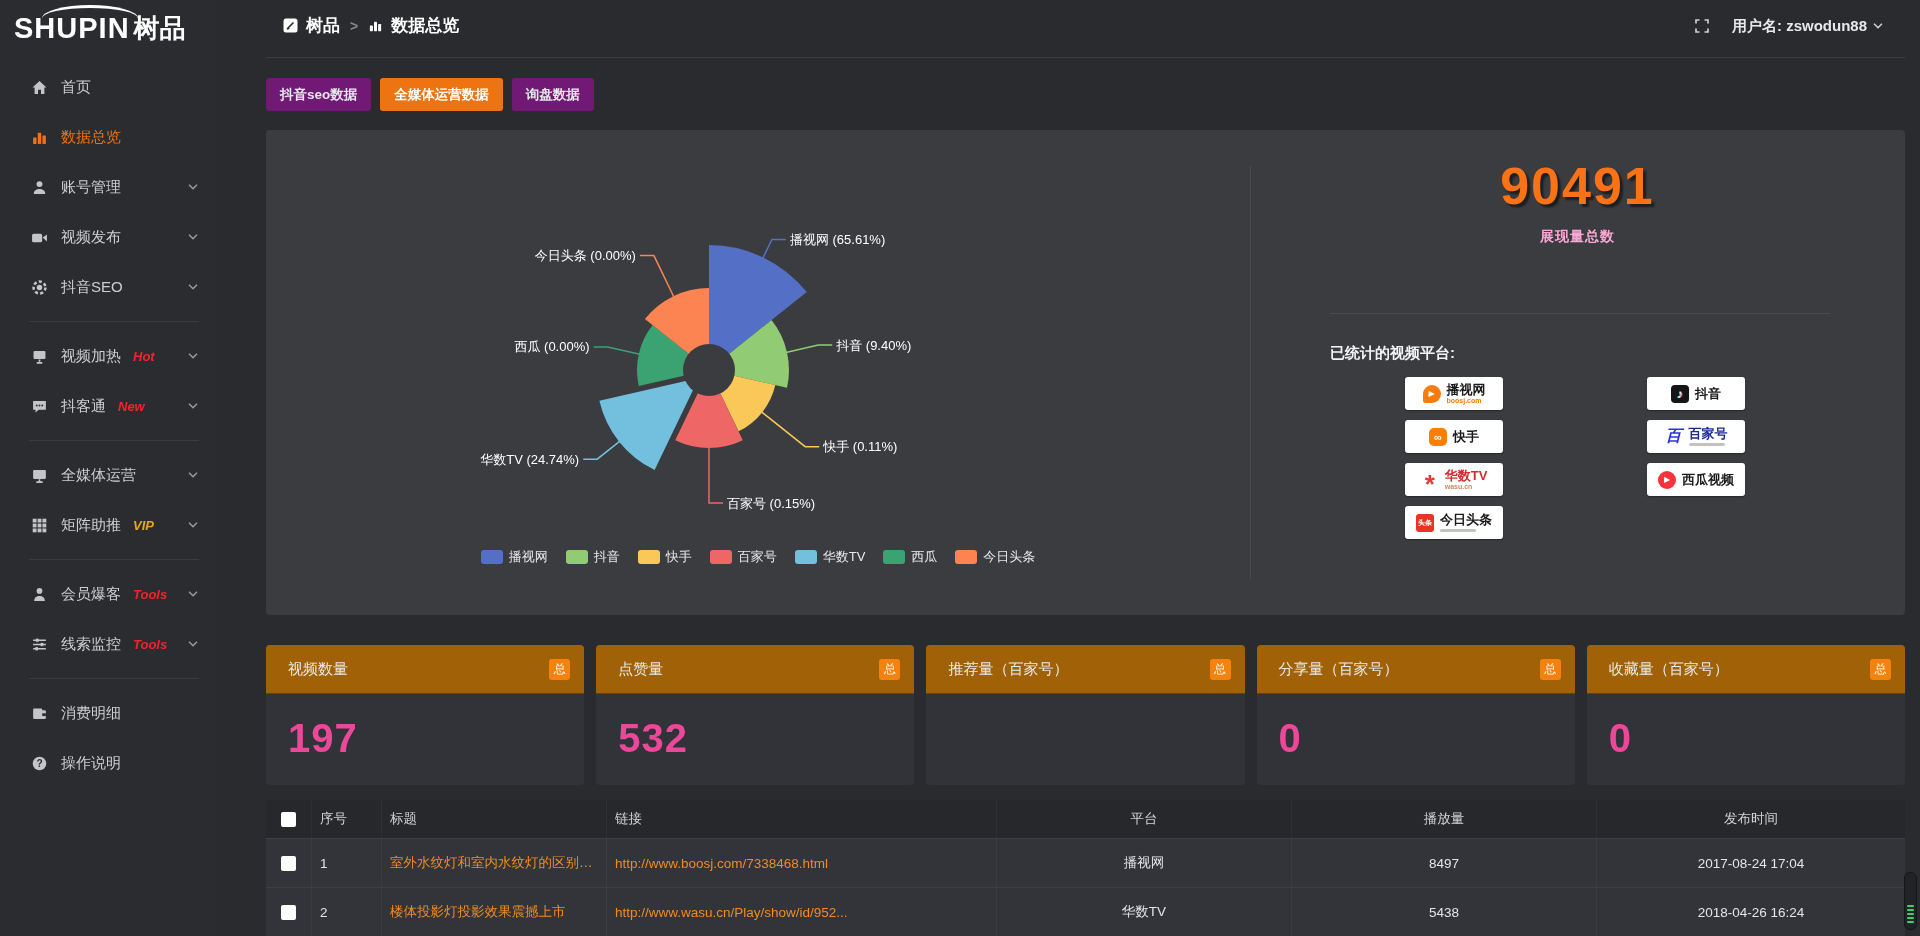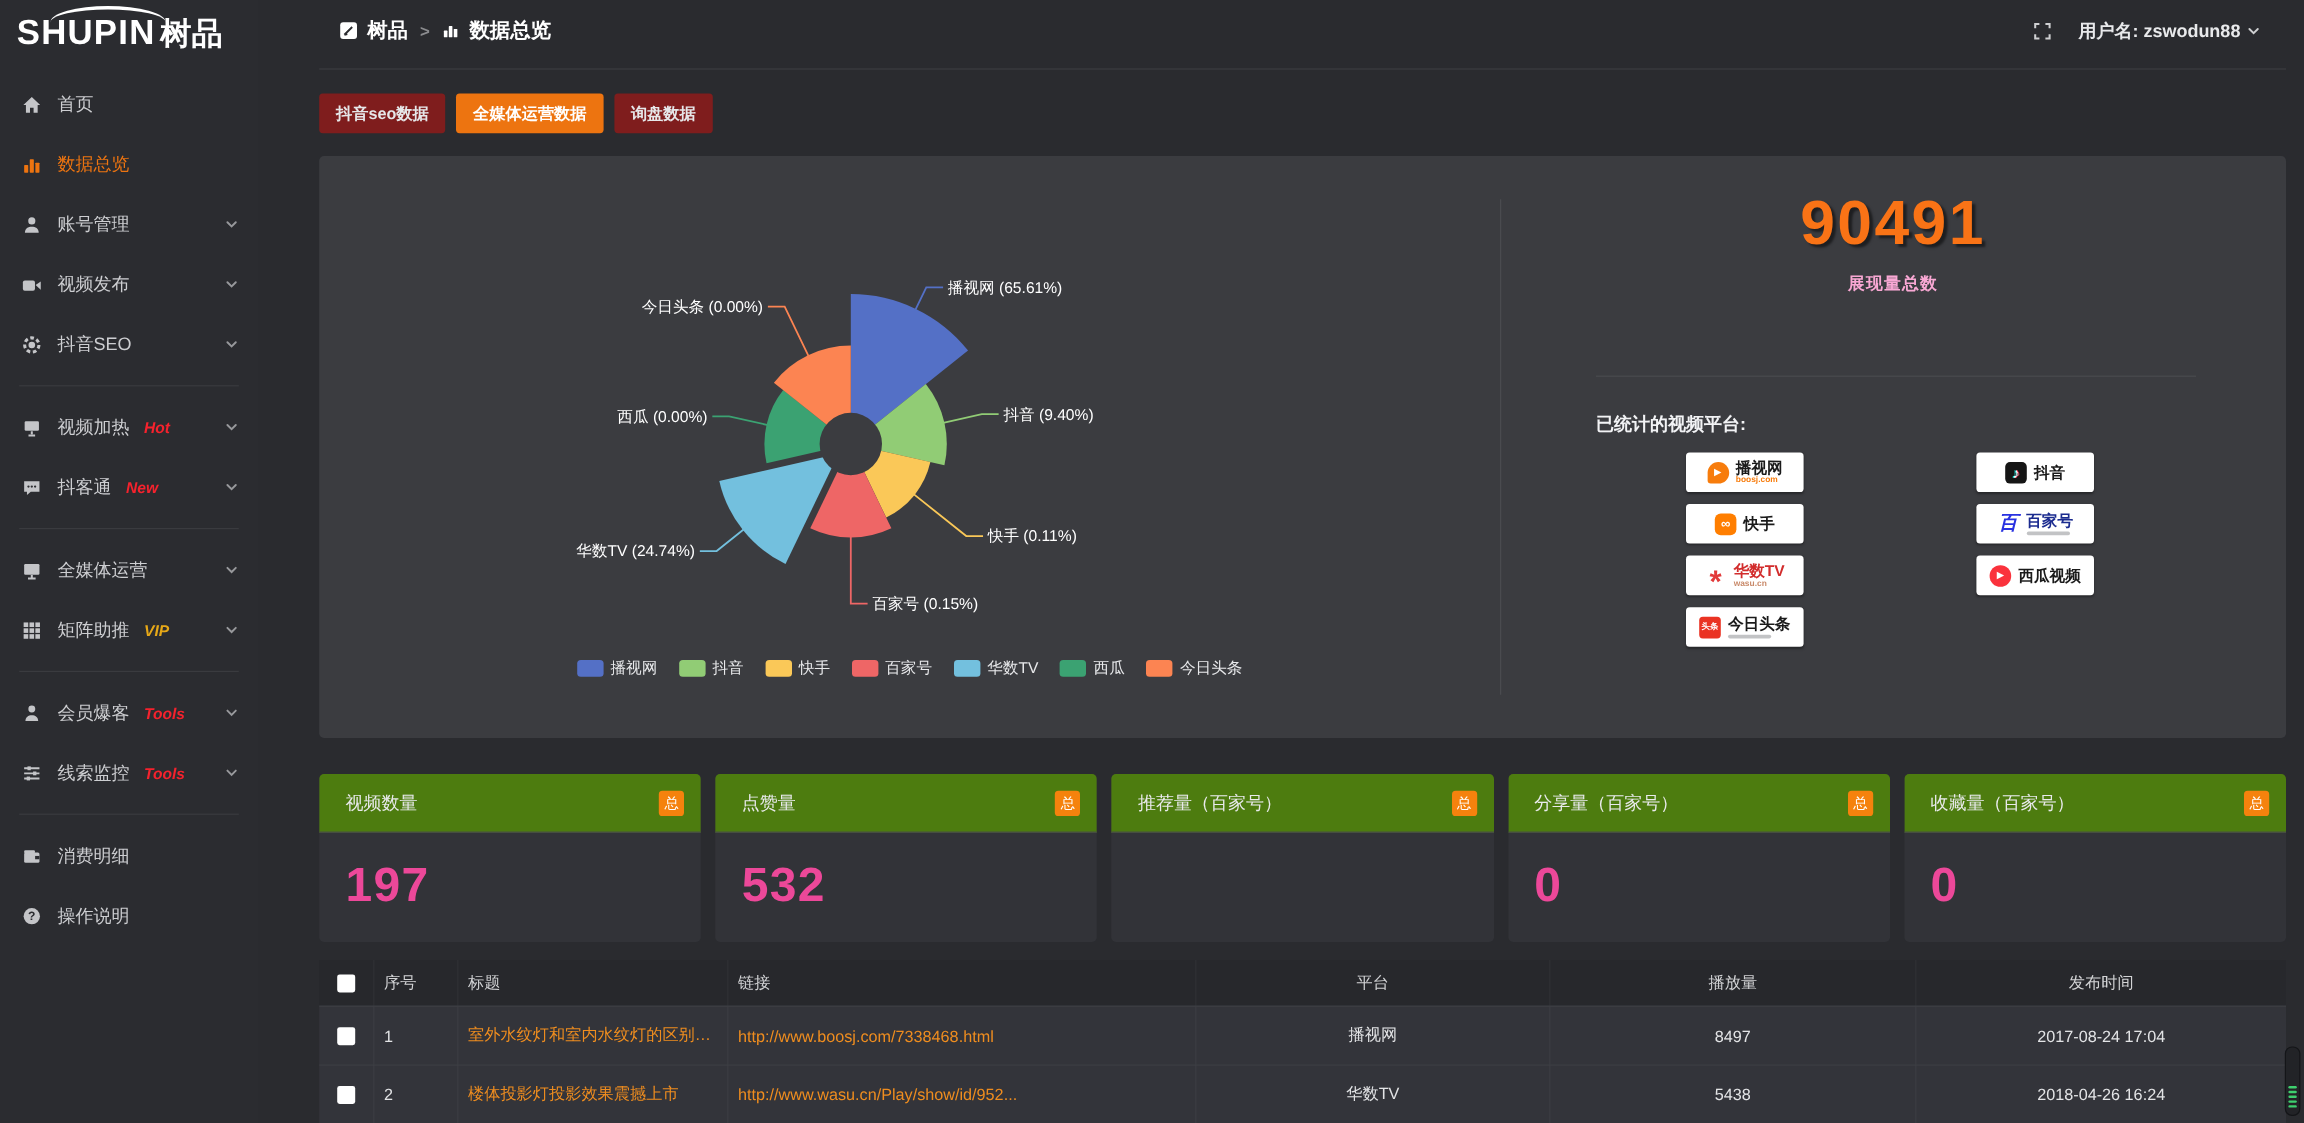--- a/index.html
+++ b/index.html
@@ -7,42 +7,42 @@
     width:1920px;height:936px;position:relative;overflow:hidden;
     background:#2a2b2f;font-family:"Liberation Sans","DejaVu Sans",sans-serif;
     -webkit-font-smoothing:antialiased;
   }
   
   .sidebar{position:absolute;left:0;top:0;width:215px;height:936px;background:#2b2c30;z-index:5;}
   .logo{height:56px;display:flex;align-items:center;padding-left:14px;position:relative;}
   .logo-en{color:#fff;font-size:29px;font-weight:bold;letter-spacing:1px;line-height:1;}
   .logo-cn{color:#fff;font-size:26px;font-weight:bold;margin-left:4px;line-height:1;}
   .logo-arc{position:absolute;left:42px;top:5px;width:96px;height:12px;border-top:3px solid #fff;border-radius:100%/180% 180% 0 0;}
-  .side-menu{padding-top:6px;}
+  .side-menu{padding-top:6px;margin-left:13px;}
   .side-item{display:flex;align-items:center;height:50px;padding:0 16px;color:#cdced1;font-size:15px;cursor:pointer;}
   .side-item .side-ic{width:20px;height:18px;display:flex;align-items:center;justify-content:center;color:#c4c5c8;flex:none;}
   .side-item .side-label{margin-left:12px;}
   .side-item.active{color:#ed7410;}
   .side-item.active .side-ic{color:#ed7410;}
   .side-badge{font-style:italic;font-weight:bold;font-size:13px;margin-left:12px;}
   .side-chev{margin-left:auto;color:#97989b;display:flex;align-items:center;}
   .side-divider{height:1px;background:#3a3b3f;margin:9px 16px;}
   
   .topbar{position:absolute;left:215px;top:0;right:0;height:52px;}
   .crumb{position:absolute;left:68px;top:14px;display:flex;align-items:center;gap:8px;color:#fff;font-size:17px;font-weight:bold;}
   .crumb .sep{color:#8a8b8e;font-size:14px;font-weight:bold;margin:0 2px;}
   .crumb-ic{display:flex;align-items:center;}
   .top-right{position:absolute;right:36px;top:0;height:52px;display:flex;align-items:center;gap:22px;color:#e8e9eb;font-size:15px;}
   .fs-btn{display:flex;align-items:center;cursor:pointer;color:#cfd0d2;}
   .user-box{display:flex;align-items:center;gap:5px;cursor:pointer;font-weight:bold;}
   .user-chev{color:#cfd0d2;display:flex;}
   .top-rule{position:absolute;left:266px;top:57px;width:1639px;height:1px;background:#3c3d41;}
   
   .tabs{position:absolute;left:266px;top:78px;display:flex;gap:9px;}
-  .tab{height:33px;display:flex;align-items:center;padding:0 14px;background:#7f1d1d;color:#e6e7e9;
+  .tab{height:33px;display:flex;align-items:center;padding:0 14px;background:#701a75;color:#e6e7e9;
        font-size:13.5px;font-weight:bold;border-radius:3px;cursor:pointer;}
   .tab.active{background:#ed7410;color:#fff;}
   
   .panel{position:absolute;left:266px;top:130px;width:1639px;height:485px;background:#3b3c40;border-radius:4px;}
   .chart-zone{position:absolute;left:0;top:0;width:984px;height:485px;}
   .v-divider{position:absolute;left:984px;top:36px;bottom:36px;width:1px;background:#4a4b4f;}
   .chart-legend{position:absolute;left:0;top:418px;width:984px;display:flex;justify-content:center;gap:18px;}
   .lg-item{display:flex;align-items:center;gap:6px;color:#e8e9eb;font-size:13px;cursor:pointer;}
   .lg-swatch{width:22px;height:14px;border-radius:3px;}
   .right-zone{position:absolute;left:984px;top:0;width:655px;height:485px;}
@@ -56,21 +56,21 @@
   .plat-col.c2{left:397px;}
   .plat-badge{width:98px;height:33px;background:#fff;border-radius:3px;display:flex;align-items:center;justify-content:center;gap:6px;box-shadow:0 1px 2px rgba(0,0,0,.35);}
   .pic{width:18px;height:18px;display:flex;align-items:center;justify-content:center;flex:none;}
   .ptxt{display:flex;flex-direction:column;align-items:flex-start;line-height:1.05;}
   .pname{font-size:13px;font-weight:bold;color:#1a1a1a;white-space:nowrap;}
   .psub{font-size:7px;font-weight:bold;color:#f77c0c;}
   .pbar{width:36px;height:3px;background:#c2c3c5;border-radius:2px;margin-top:2px;}
   
   .cards{position:absolute;left:266px;top:645px;width:1639px;display:flex;gap:12px;}
   .card{flex:1;height:140px;background:#323338;border-radius:4px;overflow:hidden;}
-  .card-head{height:48px;background:#4d7c0f;display:flex;align-items:center;justify-content:space-between;
+  .card-head{height:48px;background:#a16207;display:flex;align-items:center;justify-content:space-between;
              padding:0 14px 0 22px;border-bottom:1px solid #47484c;}
   .card-title{color:#e9eaec;font-size:15px;}
   .card-badge{width:21px;height:21px;background:#f5820d;border-radius:3px;color:#fff;font-size:12px;
               display:flex;align-items:center;justify-content:center;}
   .card-val{color:#ec4899;font-size:40px;font-weight:bold;padding:22px 0 0 22px;letter-spacing:1px;}
   
   .table{position:absolute;left:266px;top:800px;width:1639px;}
   .t-grid{display:grid;grid-template-columns:45px 70px 225px 390px 295px 305px 1fr;align-items:center;}
   .t-head{height:38px;background:#27282c;color:#d2d3d5;font-size:13.5px;}
   .t-row{height:48px;background:#33343a;border-top:1px solid #3e3f44;color:#e3e4e6;font-size:13.5px;}

